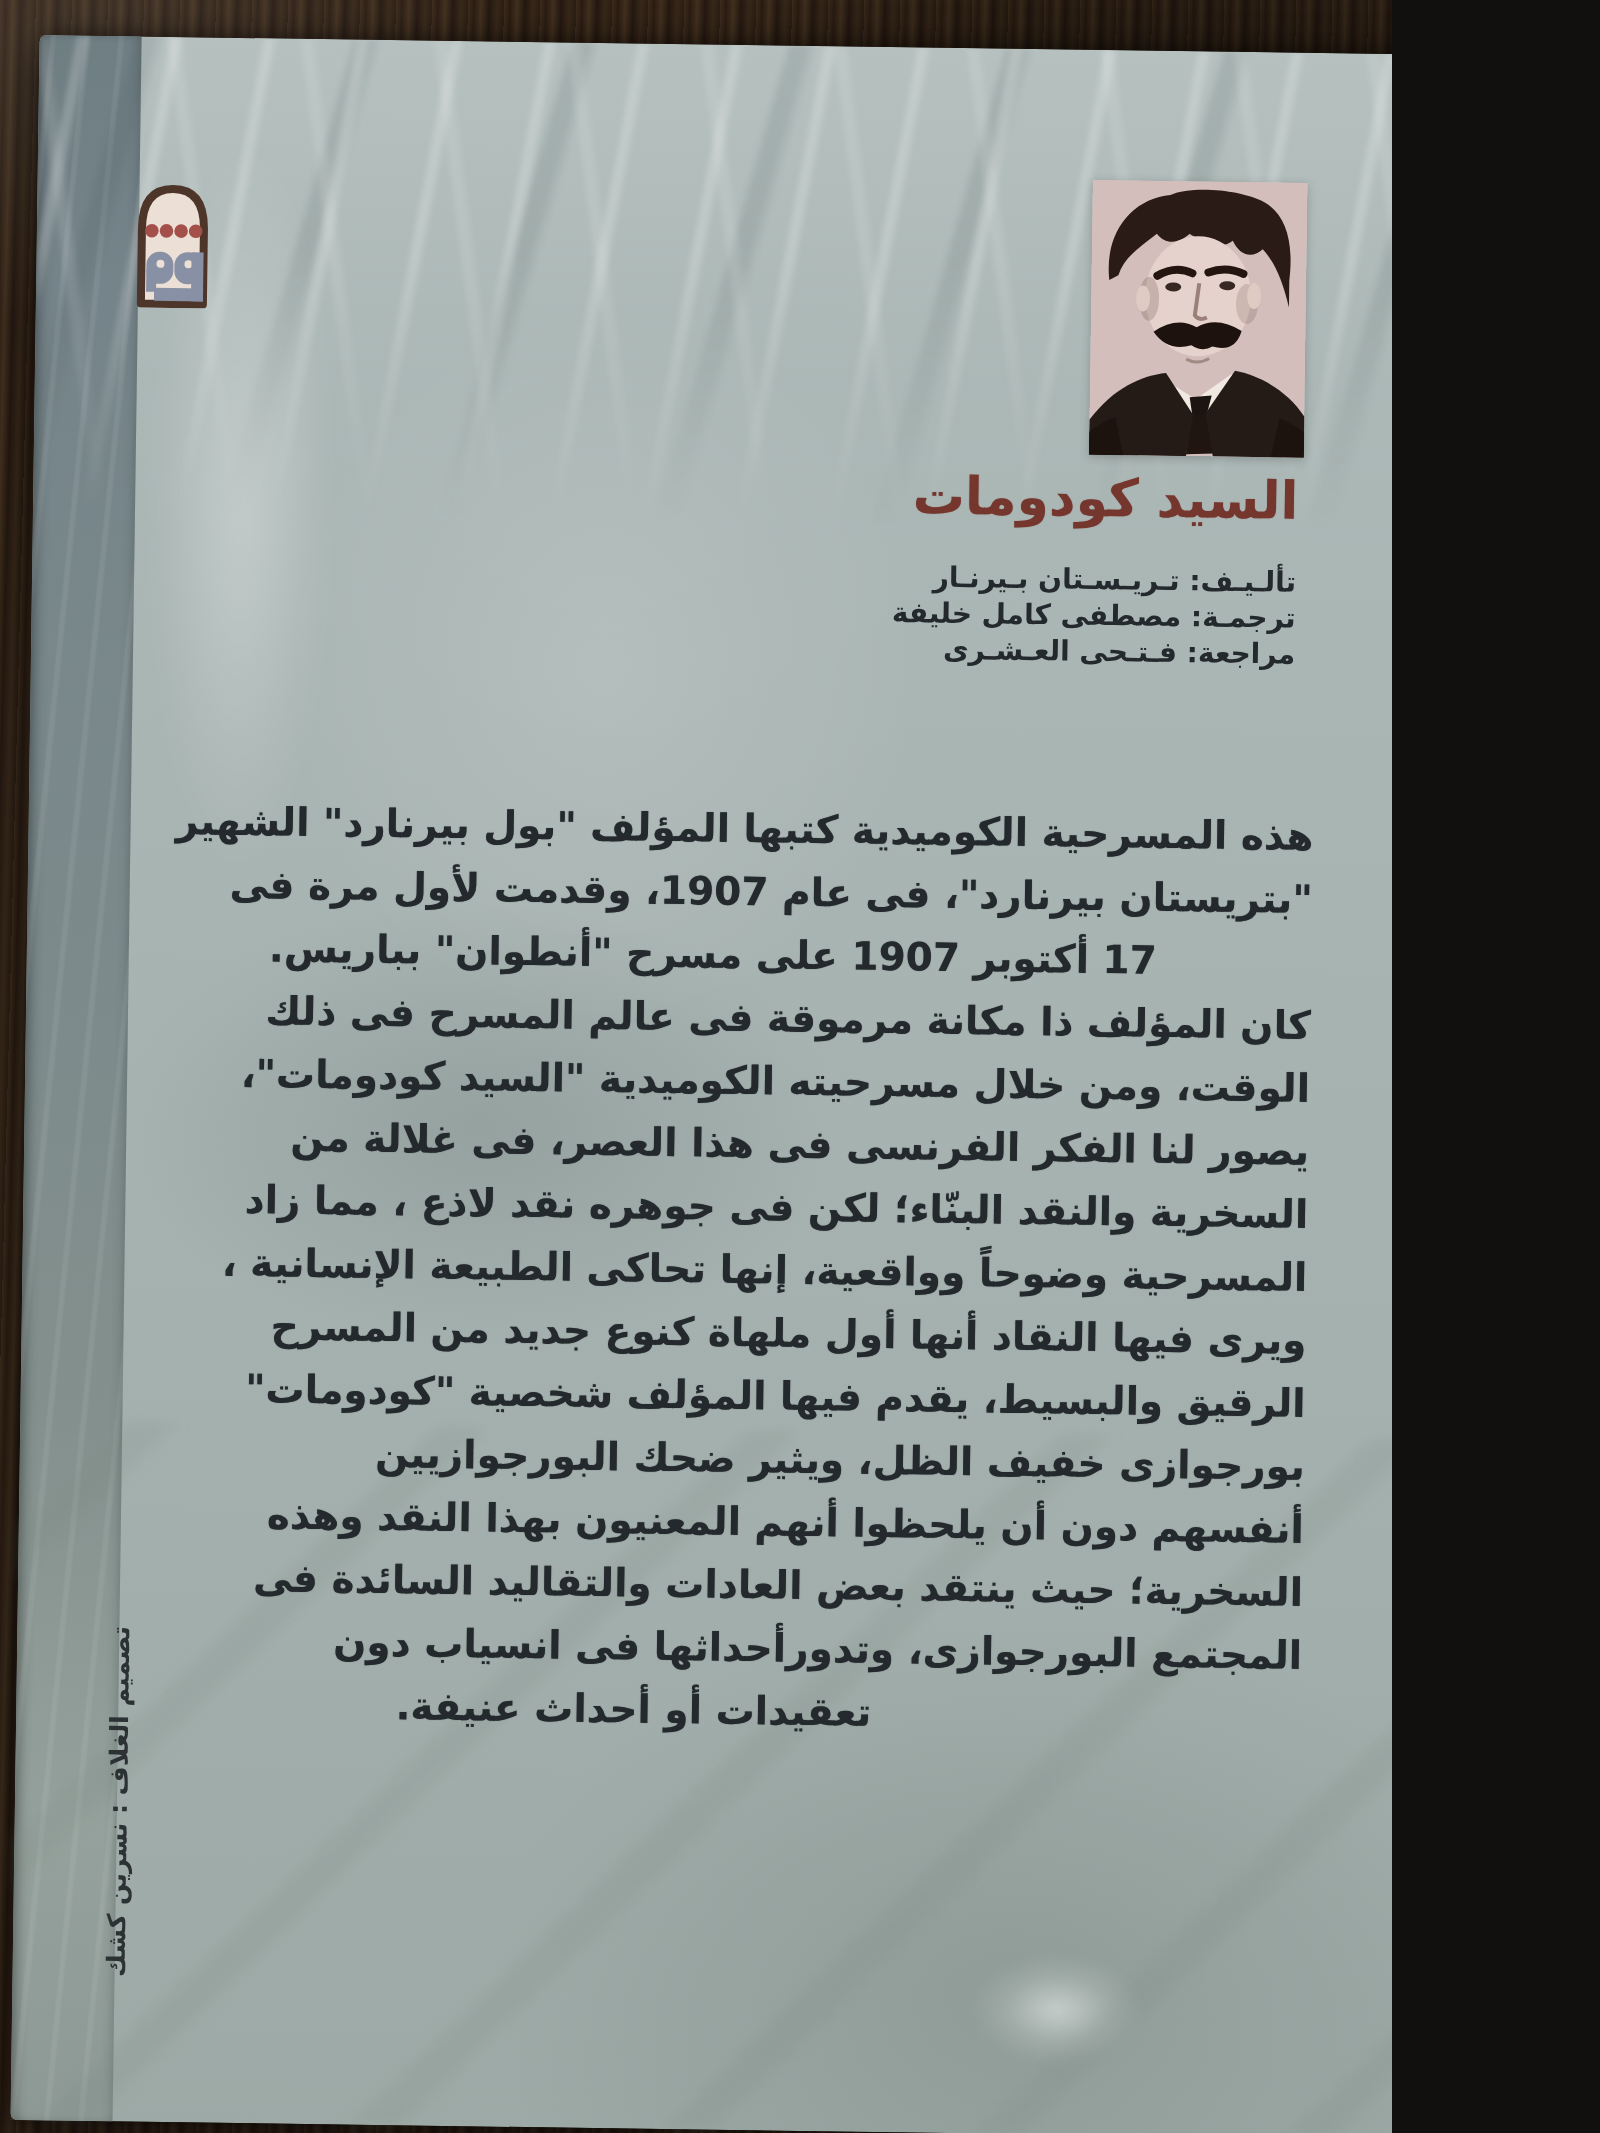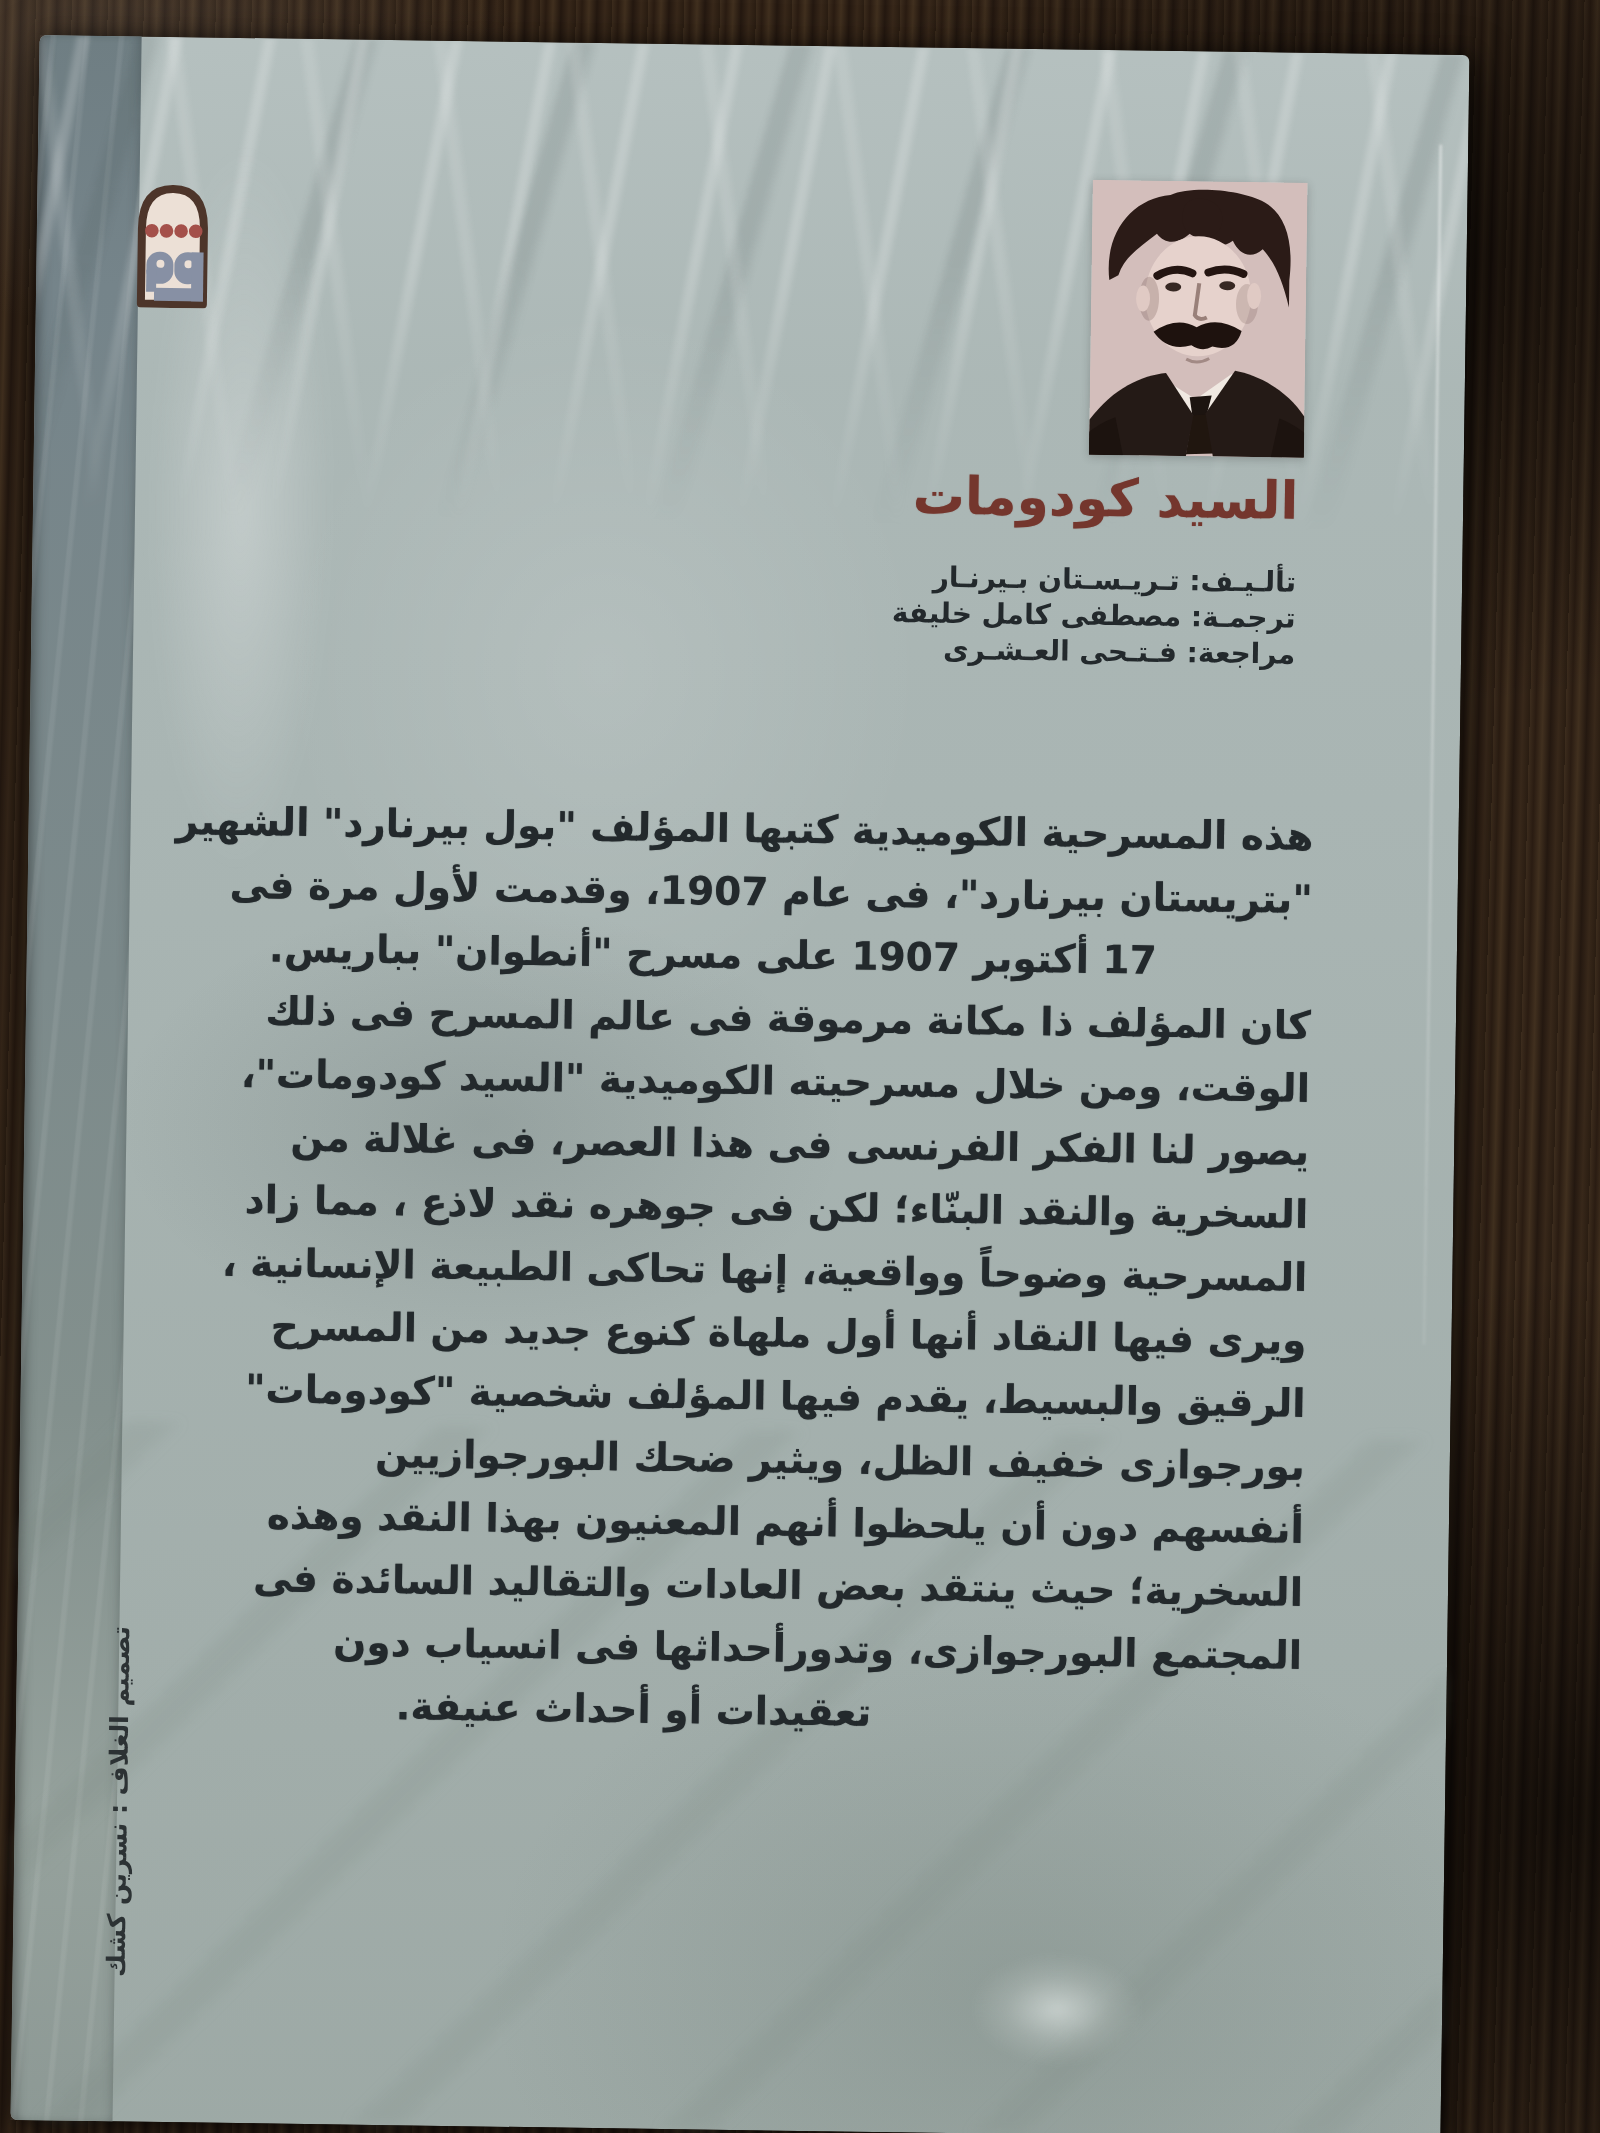--- a/index.html
+++ b/index.html
@@ -1,17 +1,17 @@
 <!DOCTYPE html>
 <html lang="ar" style="--c-cover: #a9b5b3; --c-spine_band: #7c8a8b; --c-title: #74362d; --c-text: #23292c; --c-wood: #2e2015; --c-logo_cream: #ece0d6; --c-logo_brown: #4d352a; --c-logo_red: #a4504a; --c-logo_gray: #8790a4; --c-portrait_bg: #d9c6c3; --c-portrait_dark: #2b1b17;"><head>
 <meta charset="utf-8">
 <style>
   html,body{margin:0;padding:0;background:#11100e;}
   .scene{
-    position:relative;width:1600px;height:2133px;overflow:hidden;
+    position:relative;width:1392px;height:2133px;overflow:hidden;
     font-family:"DejaVu Sans",sans-serif;
     background:
       radial-gradient(ellipse 900px 700px at 88% 12%, rgba(0,0,0,.55), transparent 65%),
       radial-gradient(ellipse 800px 900px at 98% 85%, rgba(0,0,0,.6), transparent 60%),
       radial-gradient(ellipse 600px 400px at 6% 2%, rgba(160,150,140,.18), transparent 70%),
       repeating-linear-gradient(91.5deg,
         #3c2c1d 0px,#2a1c12 6px,#41301f 13px,#241810 21px,#38281a 29px,#2a1d12 36px),
       #2e2015;
   }
   .book{

